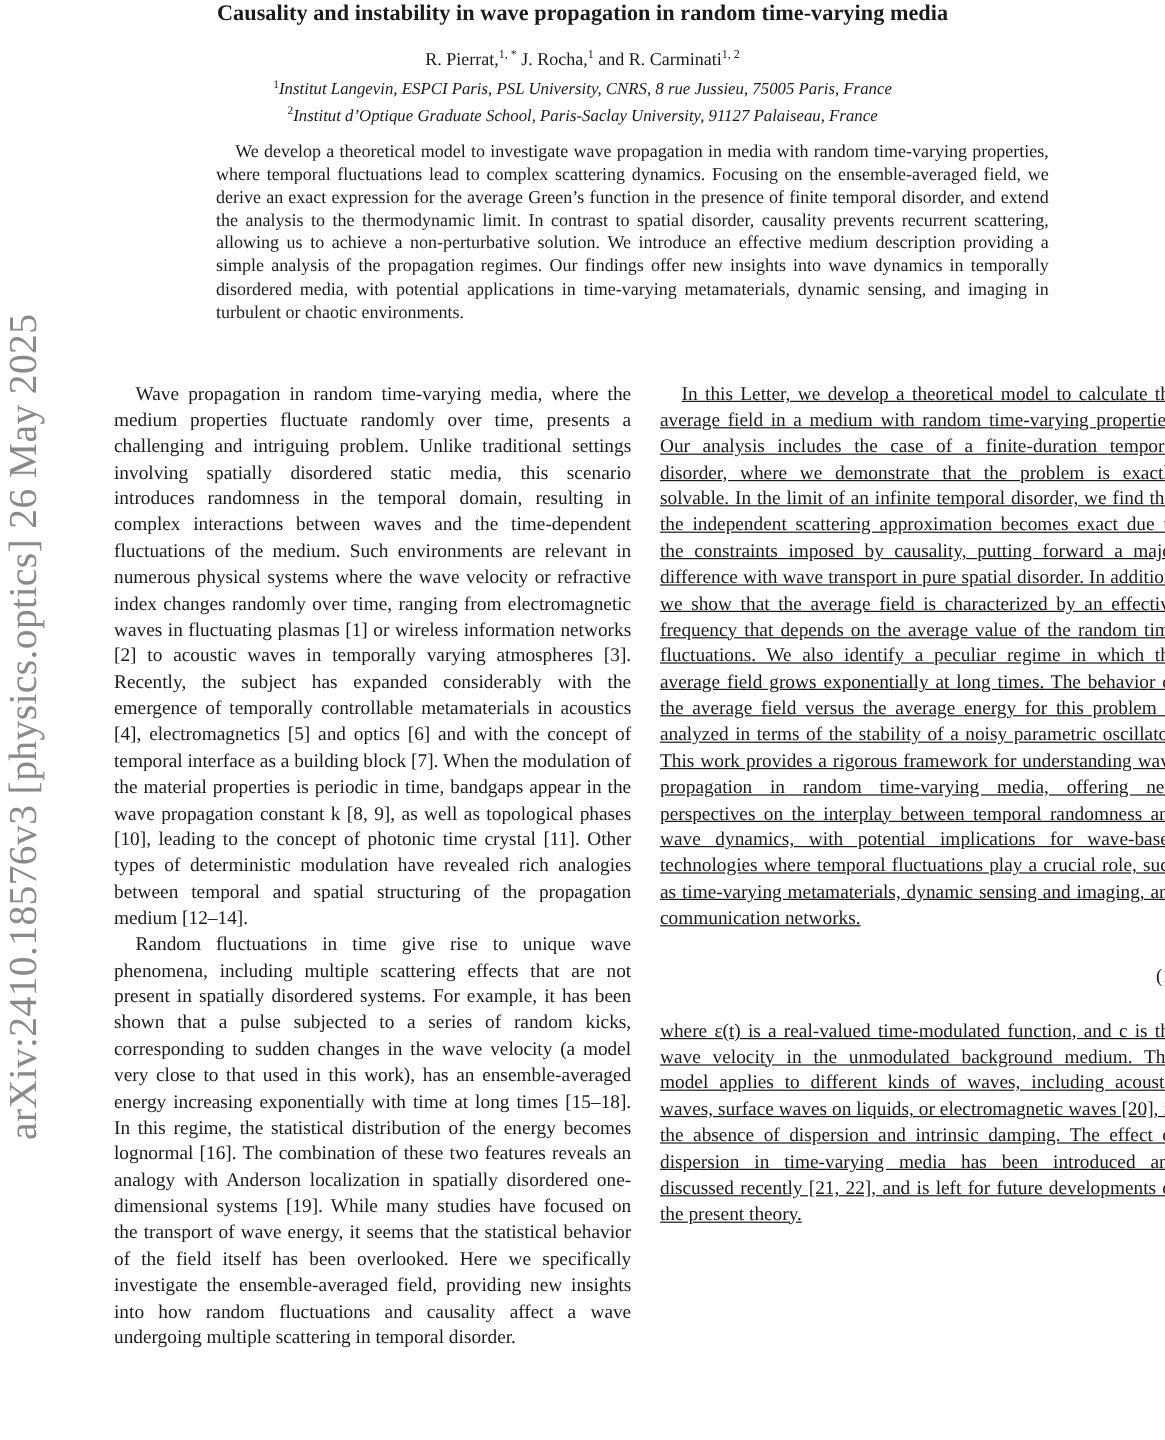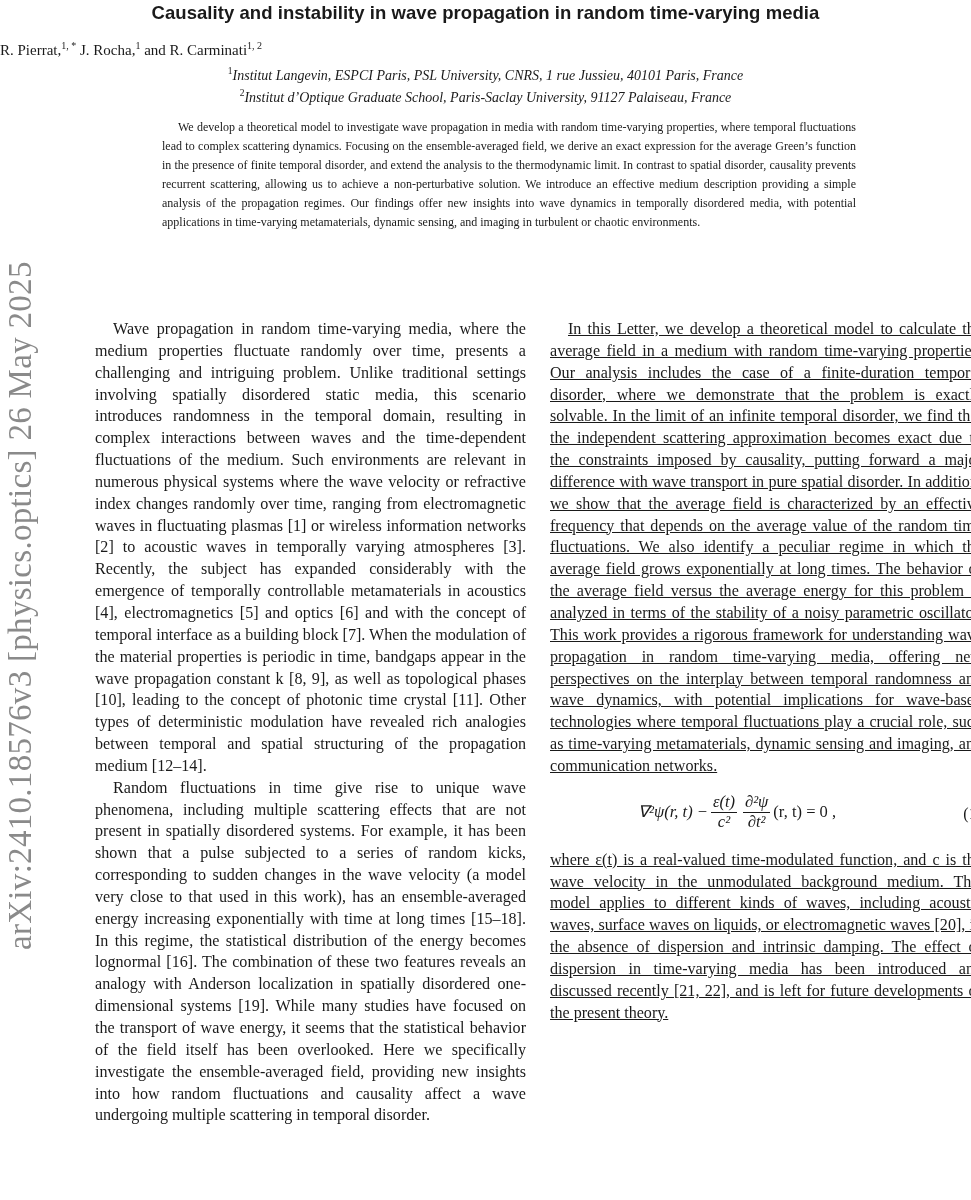--- a/index.html
+++ b/index.html
@@ -3,38 +3,38 @@
 <meta charset="utf-8">
 <style>
   html, body { margin: 0; padding: 0; background: #ffffff; }
   body {
     width: 971px; height: 1200px; position: relative; overflow: hidden;
     font-family: "DejaVu Serif", "Liberation Serif", serif;
     color: #1a1a1a;
   }
   .title {
     position: absolute; left: 0; top: 2px; width: 971px; text-align: center;
-    font-family: Liberation Sans, sans-serif; font-weight: bold;
+    font-family: Liberation Serif, serif; font-weight: bold;
     font-size: 18.5px; letter-spacing: 0.05px;
   }
   .authors {
-    position: absolute; left: 0; top: 40px; width: 971px; text-align: left;
+    position: absolute; left: 0; top: 40px; width: 971px; text-align: center;
     font-family: "Liberation Serif", serif; font-size: 15px;
   }
   .authors sup { font-size: 10px; }
   .affil {
     position: absolute; left: 0; width: 971px; text-align: center;
     font-family: "Liberation Serif", serif; font-style: italic; font-size: 14px;
   }
   .affil sup { font-size: 9.5px; font-style: normal; }
   .affil1 { top: 66px; }
   .affil2 { top: 88px; }
   .abstract {
-    position: absolute; left: 162px; top: 118px; width: 694px;
-    font-family: "Liberation Serif", serif; font-size: 12px; line-height: 19.1px;
+    position: absolute; left: 180px; top: 118px; width: 694px;
+    font-family: "Liberation Serif", serif; font-size: 15px; line-height: 19.1px;
     text-align: justify; text-indent: 16px;
   }
   .arxiv {
     position: absolute; left: 2px; top: 950px;
     transform-origin: 0 0; transform: rotate(-90deg);
     font-family: "Liberation Serif", serif; font-size: 33px; color: #8a8a8a;
     white-space: nowrap; width: 720px; letter-spacing: 0.3px;
   }
   .col {
     position: absolute; top: 318px; width: 431px;
@@ -64,46 +64,34 @@
 
 <div class="title">Causality and instability in wave propagation in random time-varying media</div>
 
 <div class="authors">
   <span>R. Pierrat,</span><sup>1, *</sup>
   <span>J. Rocha,</span><sup>1</sup>
   <span>and R. Carminati</span><sup>1, 2</sup>
 </div>
 
 <div class="affil affil1">
-  <sup>1</sup><span>Institut Langevin, ESPCI Paris, PSL University, CNRS, 1 rue Jussieu, 40101 Paris, France</span>
+  <sup>1</sup><span>Institut Langevin, ESPCI Paris, PSL University, CNRS, 8 rue Jussieu, 75005 Paris, France</span>
 </div>
 <div class="affil affil2">
   <sup>2</sup><span>Institut d’Optique Graduate School, Paris-Saclay University, 91127 Palaiseau, France</span>
 </div>
 
 <div class="abstract">We develop a theoretical model to investigate wave propagation in media with random time-varying properties, where temporal fluctuations lead to complex scattering dynamics. Focusing on the ensemble-averaged field, we derive an exact expression for the average Green’s function in the presence of finite temporal disorder, and extend the analysis to the thermodynamic limit. In contrast to spatial disorder, causality prevents recurrent scattering, allowing us to achieve a non-perturbative solution. We introduce an effective medium description providing a simple analysis of the propagation regimes. Our findings offer new insights into wave dynamics in temporally disordered media, with potential applications in time-varying metamaterials, dynamic sensing, and imaging in turbulent or chaotic environments.</div>
 
 <div class="arxiv">arXiv:2410.18576v3  [physics.optics]  26 May 2025</div>
 
 <div class="col col-left">
   <p>Wave propagation in random time-varying media, where the medium properties fluctuate randomly over time, presents a challenging and intriguing problem. Un­like traditional settings involving spatially disordered static media, this scenario introduces randomness in the temporal domain, resulting in complex interactions be­tween waves and the time-dependent fluctuations of the medium.  Such environments are relevant in numerous physical systems where the wave velocity or refractive index changes randomly over time, ranging from elec­tromagnetic waves in fluctuating plasmas [1] or wireless information networks [2] to acoustic waves in temporally varying atmospheres [3].  Recently, the subject has ex­panded considerably with the emergence of temporally controllable metamaterials in acoustics [4], electromag­netics [5] and optics [6] and with the concept of temporal interface as a building block [7]. When the modulation of the material properties is periodic in time, bandgaps ap­pear in the wave propagation constant k [8, 9], as well as topological phases [10], leading to the concept of photonic time crystal [11].  Other types of deterministic modula­tion have revealed rich analogies between temporal and spatial structuring of the propagation medium [12–14].</p>
   <p>Random fluctuations in time give rise to unique wave phenomena, including multiple scattering effects that are not present in spatially disordered systems. For example, it has been shown that a pulse subjected to a series of random kicks, corresponding to sudden changes in the wave velocity (a model very close to that used in this work), has an ensemble-averaged energy increasing expo­nentially with time at long times [15–18]. In this regime, the statistical distribution of the energy becomes lognor­mal [16].  The combination of these two features reveals an analogy with Anderson localization in spatially disor­dered one-dimensional systems [19]. While many studies have focused on the transport of wave energy, it seems that the statistical behavior of the field itself has been overlooked. Here we specifically investigate the ensemble-averaged field, providing new insights into how random fluctuations and causality affect a wave undergoing mul­tiple scattering in temporal disorder.</p>
 </div>
 
 <div class="col col-right">
   <p>In this Letter, we develop a theoretical model to cal­culate the average field in a medium with random time-varying properties.  Our analysis includes the case of a finite-duration temporal disorder, where we demonstrate that the problem is exactly solvable.  In the limit of an infinite temporal disorder, we find that the independent scattering approximation becomes exact due to the con­straints imposed by causality, putting forward a major difference with wave transport in pure spatial disorder. In addition, we show that the average field is character­ized by an effective frequency that depends on the aver­age value of the random time fluctuations. We also iden­tify a peculiar regime in which the average field grows exponentially at long times.  The behavior of the aver­age field versus the average energy for this problem is analyzed in terms of the stability of a noisy parametric oscillator.  This work provides a rigorous framework for understanding wave propagation in random time-varying media, offering new perspectives on the interplay between temporal randomness and wave dynamics, with potential implications for wave-based technologies where tempo­ral fluctuations play a crucial role, such as time-varying metamaterials, dynamic sensing and imaging, and com­munication networks.</p>
   <div class="equation">
-    <div class="eq-body">
-      <span class="it">∇²ψ(r, t) −</span>
-      <span class="frac">
-        <span class="num it">ε(t)</span>
-        <span class="den it">c²</span>
-      </span>
-      <span class="frac">
-        <span class="num it">∂²ψ</span>
-        <span class="den it">∂t²</span>
-      </span>
-      <span>(r, t) = 0 ,</span>
-    </div>
     <div class="eq-num">(1)</div>
   </div>
   <p style="text-indent:0">where ε(t) is a real-valued time-modulated function, and c is the wave velocity in the unmodulated background medium. This model applies to different kinds of waves, including acoustic waves, surface waves on liquids, or electromagnetic waves [20], in the absence of dispersion and intrinsic damping. The effect of dispersion in time-varying media has been introduced and discussed re­cently [21, 22], and is left for future developments of the present theory.</p>
 </div>
 
 </body></html>

